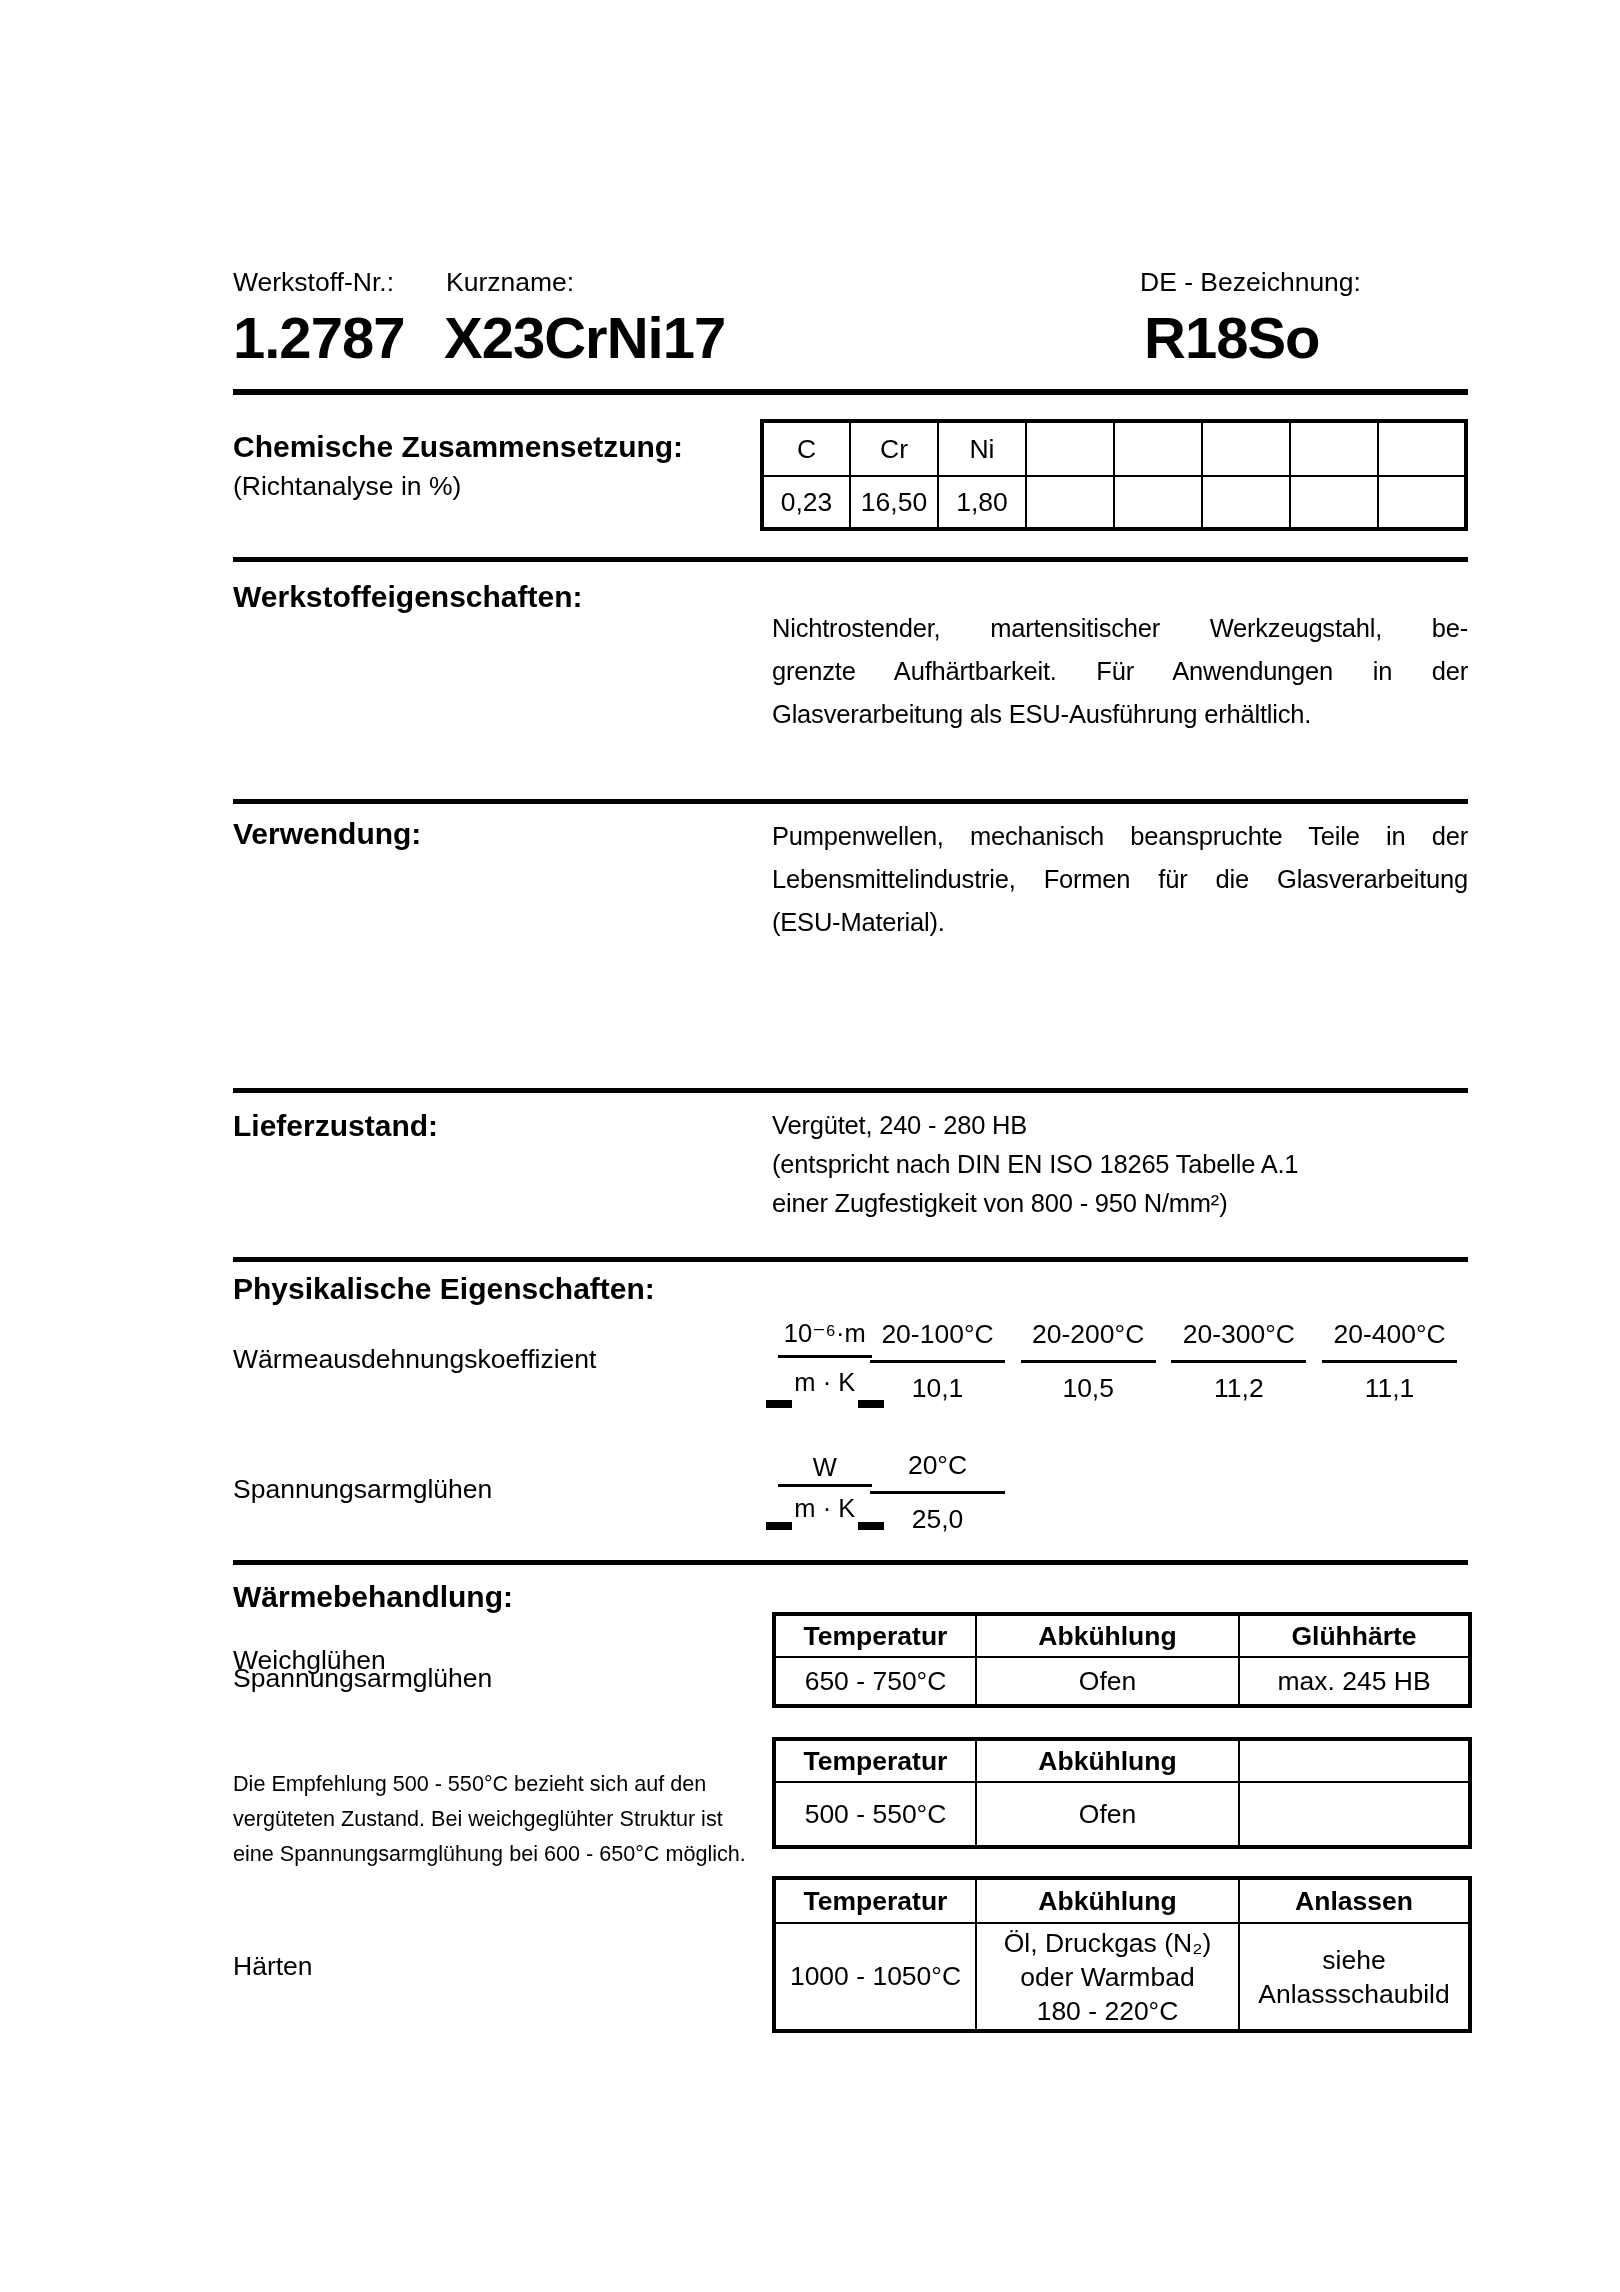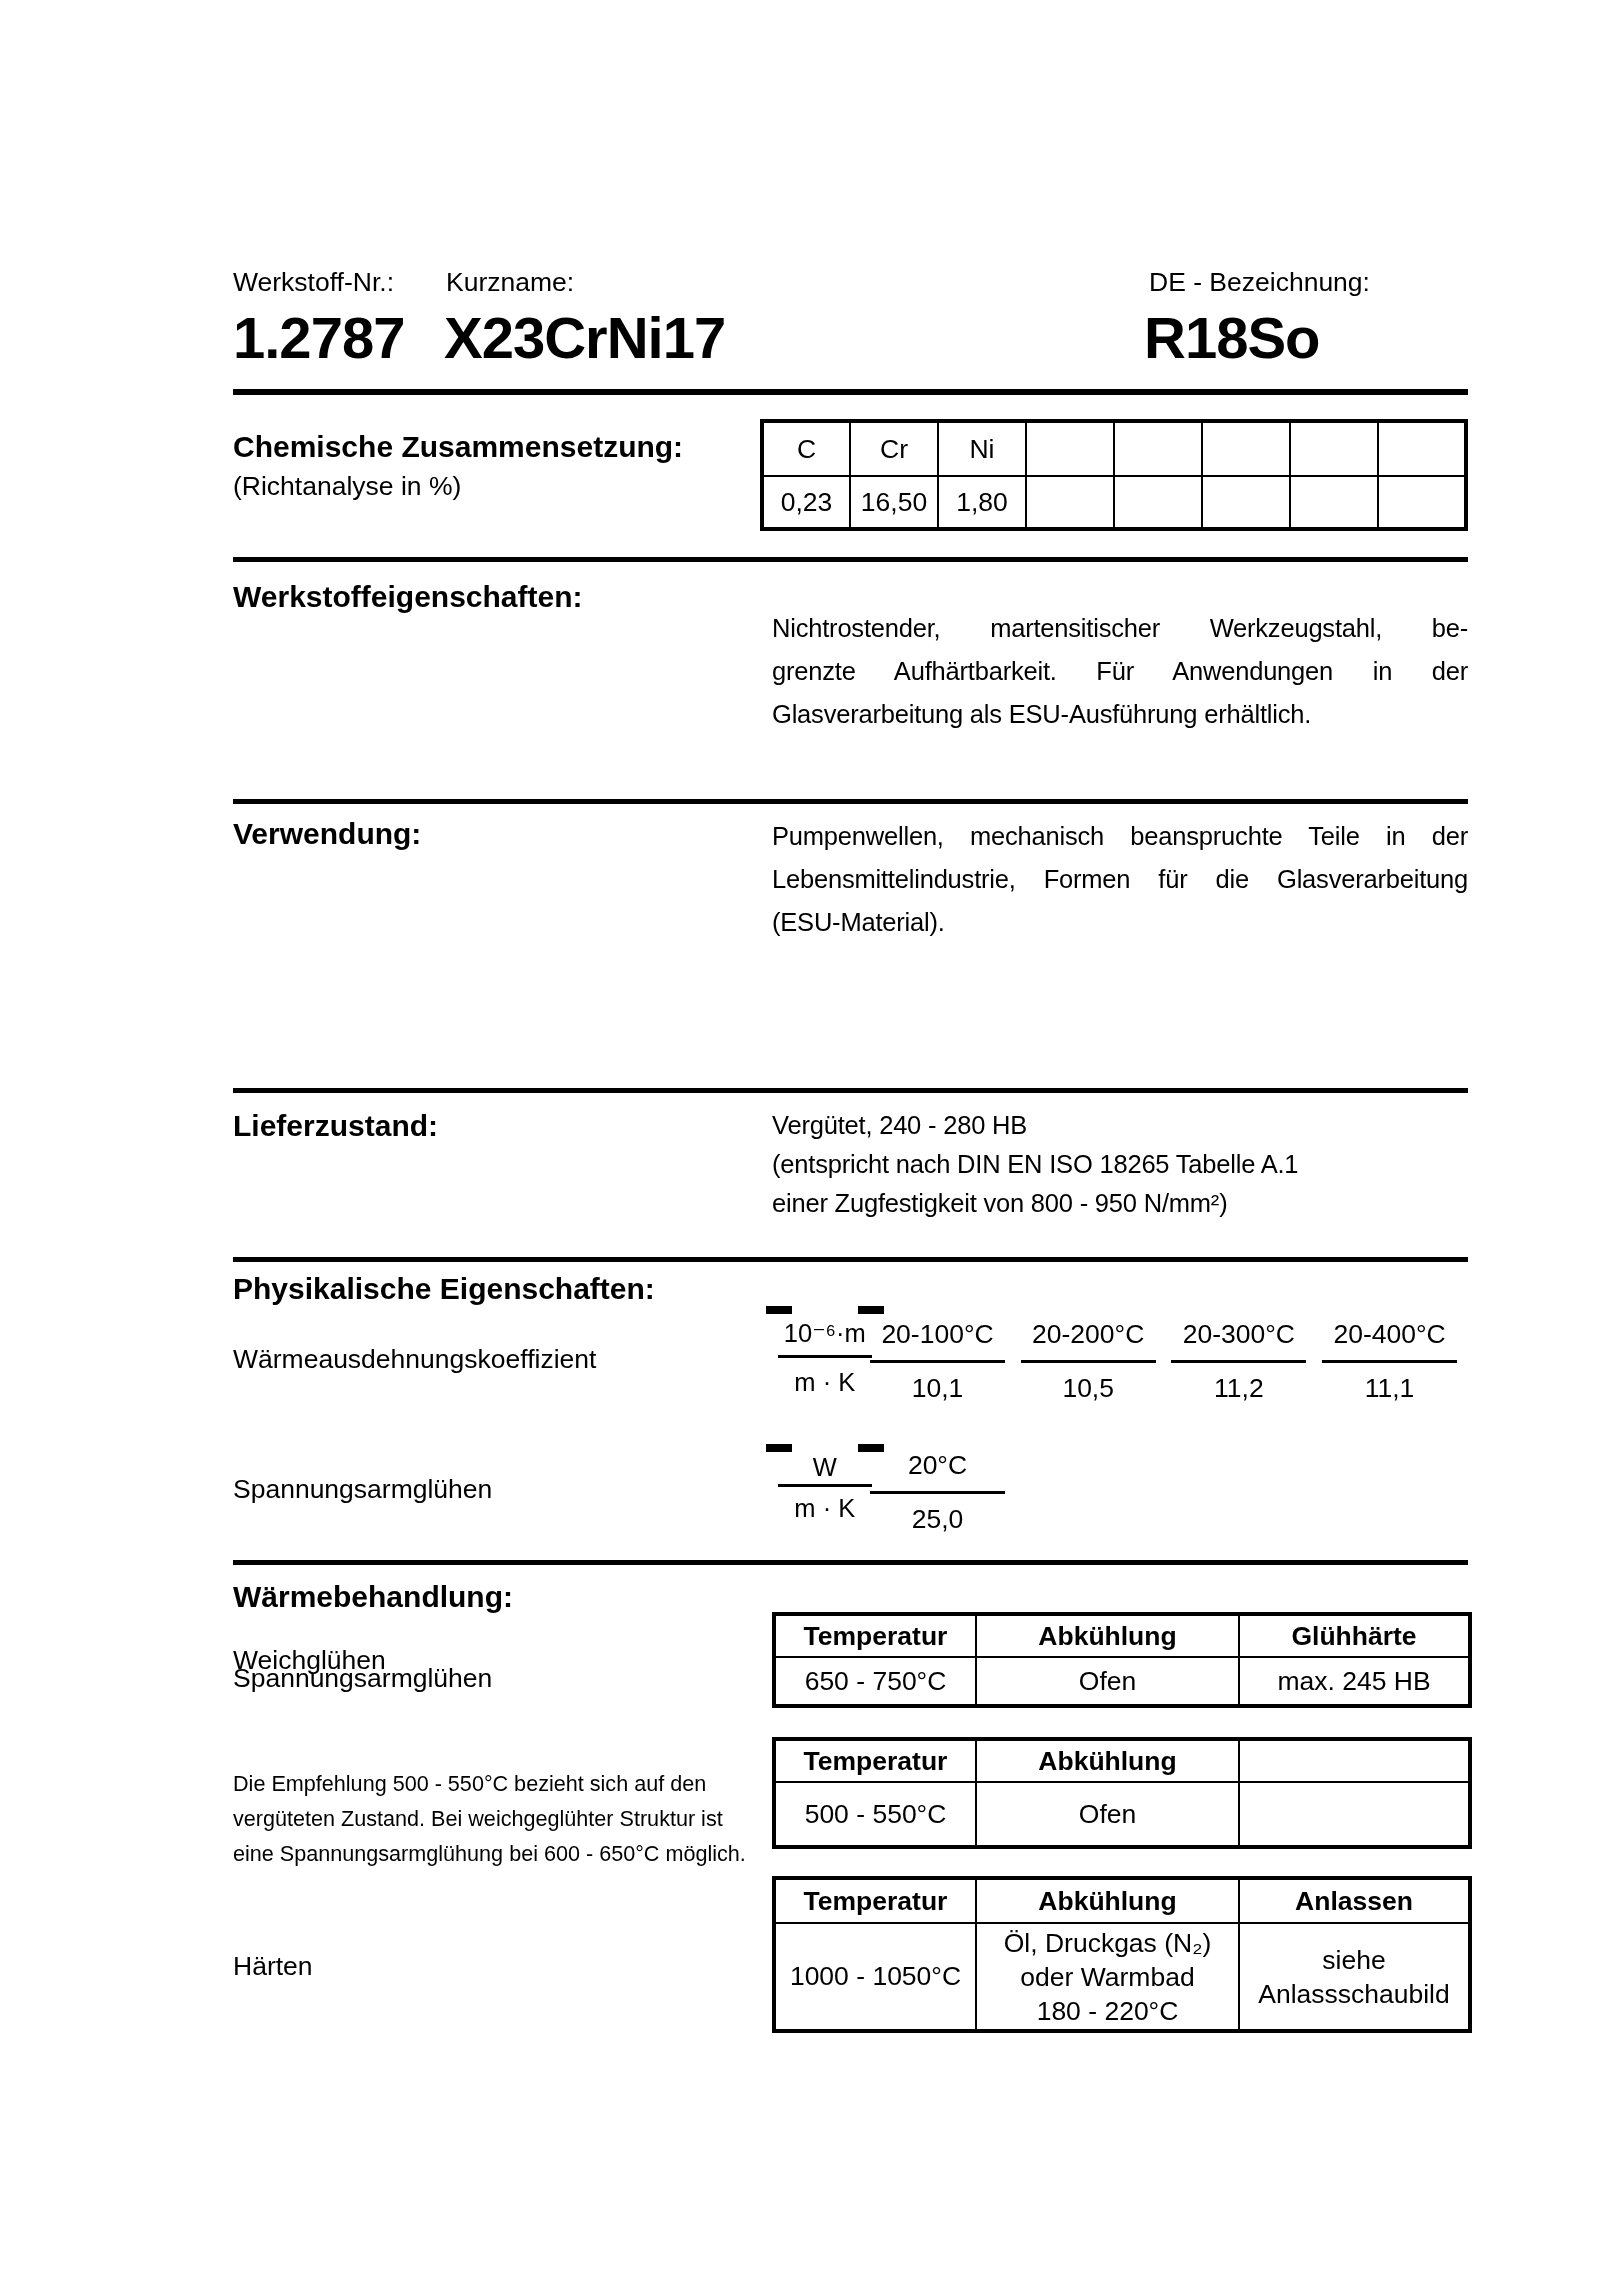--- a/index.html
+++ b/index.html
@@ -46,21 +46,21 @@
     border:2.9px solid #000; text-align:center; vertical-align:middle;
     font-size:26.5px; padding:0 5.9px;
   }
   table.ht th { font-weight:bold; }
   table.ht td.multi { white-space:pre-line; line-height:34px; }
   .ht1 th { height:43px; } .ht1 td { height:49px; }
   .ht2 th { height:43px; } .ht2 td { height:65px; }
   .ht3 th { height:45px; } .ht3 td { height:108px; }
 
   
-  .frac-block { position:absolute; display:flex; align-items:flex-start; }
+  .frac-block { position:absolute; display:flex; align-items:flex-end; }
   .br { width:25.5px; }
   .br-l { border-left:4.9px solid #000; border-top:4.9px solid #000; border-bottom:4.9px solid #000; }
   .br-r { border-right:4.9px solid #000; border-top:4.9px solid #000; border-bottom:4.9px solid #000; }
   .frac-inner { display:flex; flex-direction:column; justify-content:center; margin:0 -13.7px; min-width:94px; }
   .frac-num, .frac-den { text-align:center; font-size:25.5px; padding:0 5.9px; }
   .fr-tall .frac-num { height:52px; line-height:55px; border-bottom:3.9px solid #000; }
   .fr-tall .frac-den { height:50px; line-height:49px; }
   .fr-mid  .frac-num { height:43px; line-height:47px; border-bottom:3.9px solid #000; }
   .fr-mid  .frac-den { height:43px; line-height:43px; }
 
@@ -70,21 +70,21 @@
   .temp-head { padding-bottom:9.8px; border-bottom:3.9px solid #000; }
   .temp-val  { padding-top:9.8px; }
 </style>
 </head>
 <body>
 
 <div id="page">
 
   <div class="abs hdr-label" style="left:233px; top:267px;">Werkstoff-Nr.:</div>
   <div class="abs hdr-label" style="left:446px; top:267px;">Kurzname:</div>
-  <div class="abs hdr-label" style="left:1140px; top:267px;margin-left:9px;">DE - Bezeichnung:</div>
+  <div class="abs hdr-label" style="left:1140px; top:267px;">DE - Bezeichnung:</div>
 
   <div class="abs hdr-big" style="left:233px; top:304px;">1.2787</div>
   <div class="abs hdr-big" style="left:444px; top:304px;">X23CrNi17</div>
   <div class="abs hdr-big" style="left:1144px; top:304px;">R18So</div>
 
   <div class="rule" style="top:389px; height:5.9px;"></div>
 
   <div class="abs h1" style="left:233px; top:430px;">Chemische Zusammensetzung:</div>
   <div class="abs label" style="left:233px; top:471px;">(Richtanalyse in %)</div>
 

